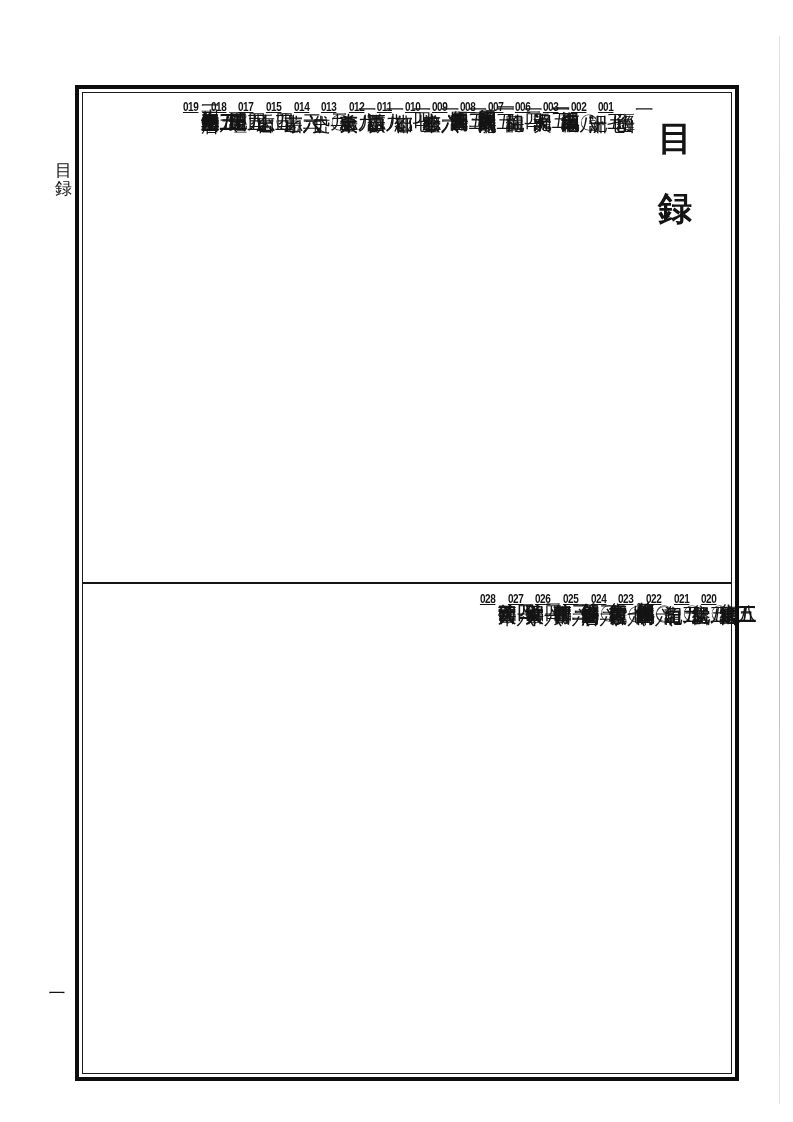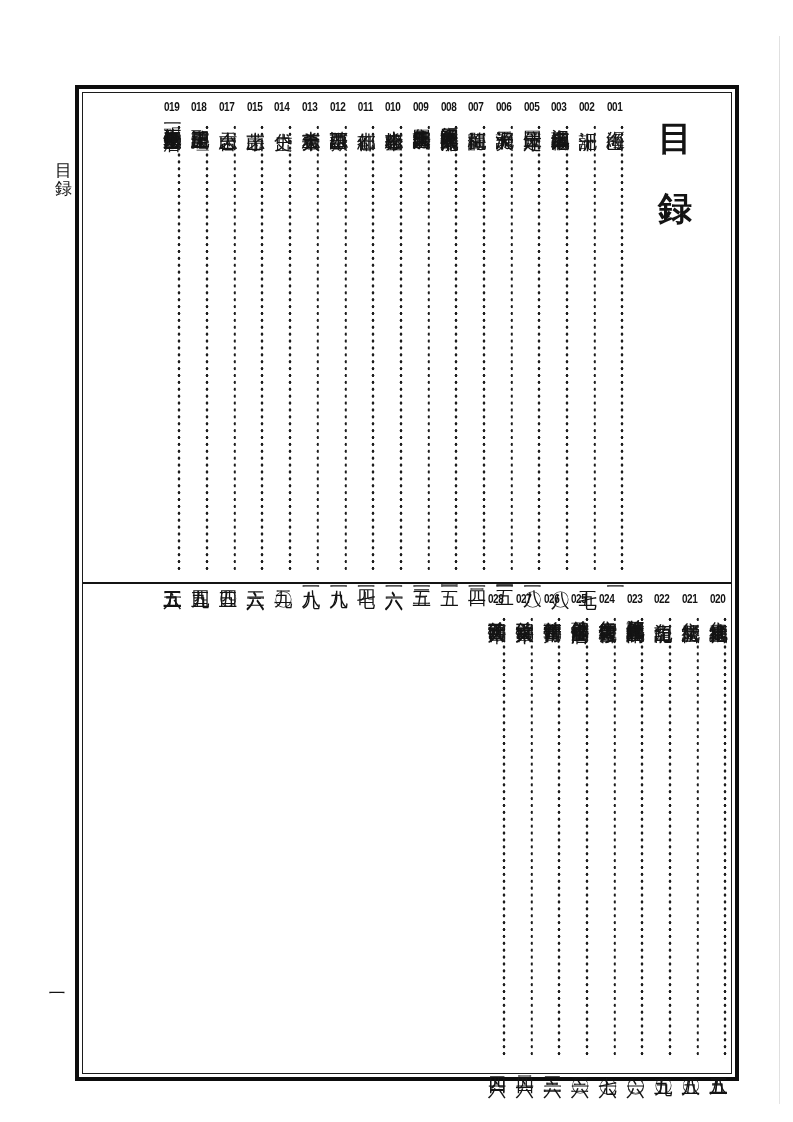--- a/index.html
+++ b/index.html
@@ -50,21 +50,21 @@
   }
   .main-title {
     flex:0 0 102px;
     display:flex; flex-direction:column; align-items:center;
     padding-top:22px; row-gap:36px;
     font-size:34px; font-weight:600; line-height:1;
   }
   .cols { display:flex; flex-direction:row-reverse; }
   .entry {
     width:27.7px;
-    display:flex; flex-direction:column; align-items:flex-end;
+    display:flex; flex-direction:row; align-items:flex-start;text-decoration:underline;
   }
   .num {
     height:15px; line-height:15px; margin-bottom:3px;
     font-family:"Liberation Sans","DejaVu Sans",sans-serif;
     font-size:12.5px; font-weight:700; letter-spacing:-0.5px;
     transform:scaleX(.8); transform-origin:center; white-space:nowrap;
   }
   .etitle, .epage {
     writing-mode:vertical-rl; text-orientation:upright;
     line-height:1; font-weight:500;
@@ -112,26 +112,20 @@
   </div>
 
   <div class="entry">
     <div class="num">003</div>
     <div class="etitle">洞天福地嶽瀆名山記</div>
     <div class="dots"></div>
     <div class="epage">八〇</div>
   </div>
 
 
-  <div class="entry">
-    <div class="num">005</div>
-    <div class="etitle">三才定位圖</div>
-    <div class="dots"></div>
-    <div class="epage">一〇八</div>
-  </div>
 
   <div class="entry">
     <div class="num">006</div>
     <div class="etitle">大滌洞天記</div>
     <div class="dots"></div>
     <div class="epage">一一五</div>
   </div>
 
   <div class="entry">
     <div class="num">007</div>

